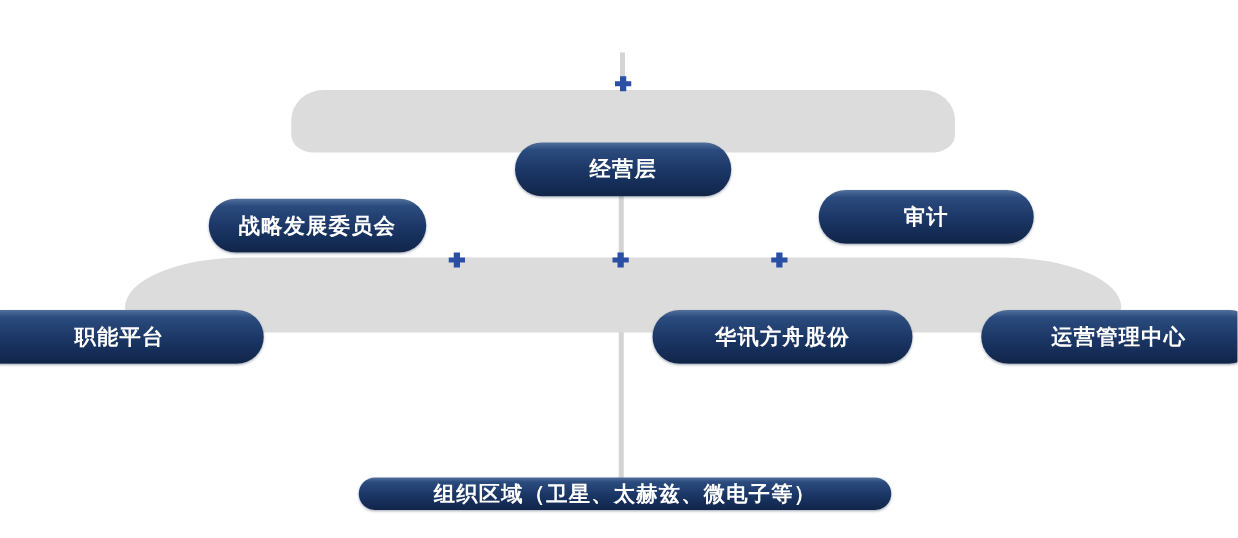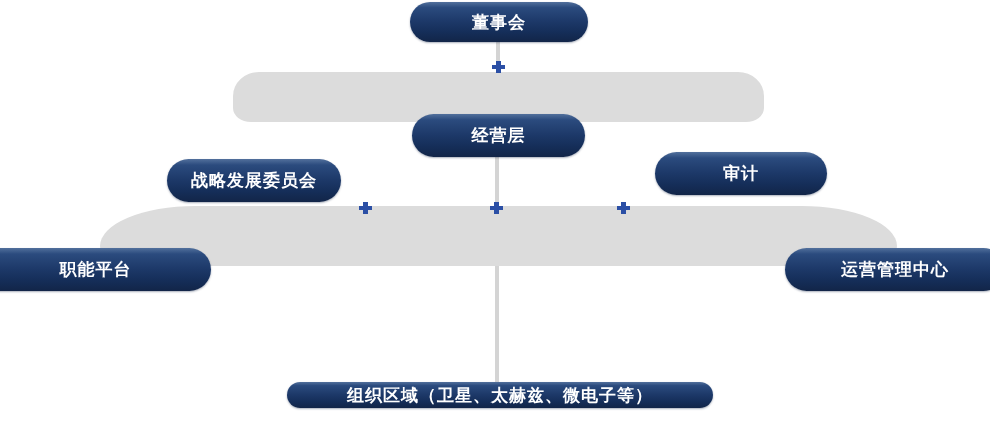--- a/index.html
+++ b/index.html
@@ -108,24 +108,24 @@
   <div class="vline vline-3"></div>
 
   <div class="band band-1"></div>
   <div class="band band-2"></div>
 
   <span class="cross cross-1"></span>
   <span class="cross cross-2"></span>
   <span class="cross cross-3"></span>
   <span class="cross cross-4"></span>
 
-  <div class="node node-board">董事会</div>
 
   <div class="node node-committee">战略发展委员会</div>
   <div class="node node-management">经营层</div>
   <div class="node node-audit">审计</div>
 
   <div class="node node-platform">职能平台</div>
+  <div class="node node-huaxun">华讯方舟股份</div>
   <div class="node node-operations">运营管理中心</div>
 
   <div class="node node-regions">组织区域（卫星、太赫兹、微电子等）</div>
 
 </div>
 
 </body></html>

